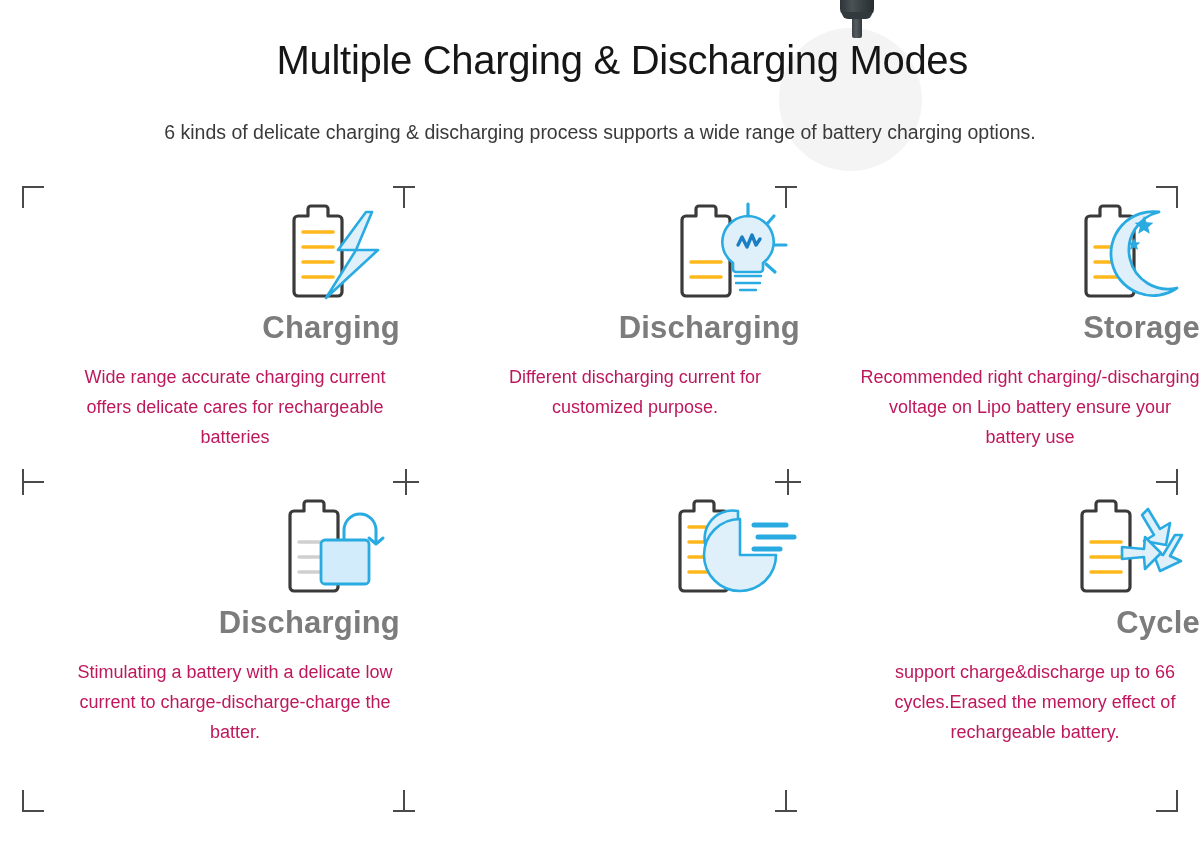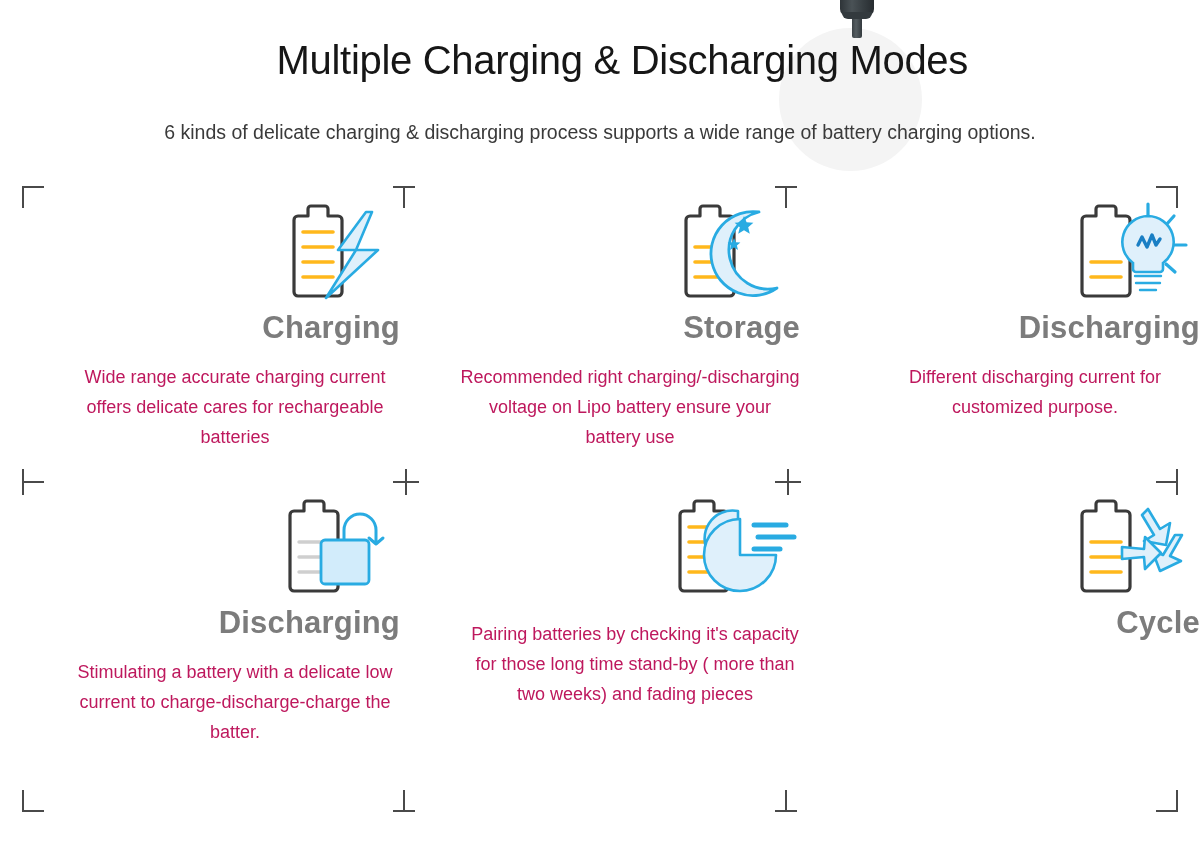--- a/index.html
+++ b/index.html
@@ -151,38 +151,20 @@
             <line x1="33" y1="62" x2="63" y2="62"></line>
             <line x1="33" y1="77" x2="63" y2="77"></line>
           </g>
           <path d="M96 12L68 50h18L56 98l52-48H86l16-38z" fill="#dff0fb" stroke="#29ABE2" stroke-width="2.6" stroke-linejoin="round"></path>
         </svg>
       </div>
       <div class="card-title">Charging</div>
       <div class="card-desc">Wide range accurate charging current offers delicate cares for rechargeable batteries</div>
     </div>
 
-    <div class="cell wide">
-      <div class="icon-box">
-        <svg width="136" height="104" viewBox="0 0 136 104">
-          <path d="M26 16h10V9a3 3 0 013-3h14a3 3 0 013 3v7h10a4 4 0 014 4v72a4 4 0 01-4 4H26a4 4 0 01-4-4V20a4 4 0 014-4z" fill="#fff" stroke="#3a3a3a" stroke-width="3.2" stroke-linejoin="round"></path>
-          <g stroke="#FFB81C" stroke-width="3.6" stroke-linecap="round">
-            <line x1="31" y1="47" x2="61" y2="47"></line>
-            <line x1="31" y1="62" x2="61" y2="62"></line>
-            <line x1="31" y1="77" x2="61" y2="77"></line>
-          </g>
-          <path d="M95 12a42 42 0 1018 76A38 38 0 0195 12z" fill="#dff0fb" stroke="#29ABE2" stroke-width="2.8" stroke-linejoin="round"></path>
-          <path d="M80 16l2.6 6.3 6.8.5-5.2 4.4 1.6 6.6-5.8-3.6-5.8 3.6 1.6-6.6-5.2-4.4 6.8-.5z" fill="#29ABE2"></path>
-          <path d="M70 38l1.8 4.3 4.6.3-3.5 3 1.1 4.5-4-2.5-4 2.5 1.1-4.5-3.5-3 4.6-.3z" fill="#29ABE2"></path>
-        </svg>
-      </div>
-      <div class="card-title">Storage</div>
-      <div class="card-desc">Recommended right charging/-discharging voltage on Lipo battery ensure your battery use</div>
-    </div>
-
     <div class="cell">
       <div class="icon-box">
         <svg width="140" height="104" viewBox="0 0 140 104">
           <path d="M26 16h10V9a3 3 0 013-3h14a3 3 0 013 3v7h10a4 4 0 014 4v72a4 4 0 01-4 4H26a4 4 0 01-4-4V20a4 4 0 014-4z" fill="#fff" stroke="#3a3a3a" stroke-width="3.2" stroke-linejoin="round"></path>
           <g stroke="#FFB81C" stroke-width="3.6" stroke-linecap="round">
             <line x1="31" y1="62" x2="61" y2="62"></line>
             <line x1="31" y1="77" x2="61" y2="77"></line>
           </g>
           <g stroke="#29ABE2" stroke-width="3.2" stroke-linecap="round">
             <line x1="88" y1="4" x2="88" y2="17"></line>
@@ -194,20 +176,38 @@
           <g stroke="#29ABE2" stroke-width="2.4" stroke-linecap="round">
             <line x1="75" y1="76" x2="101" y2="76"></line>
             <line x1="76" y1="83" x2="100" y2="83"></line>
             <path d="M80 90h16"></path>
           </g>
           <path d="M78 45l4-8 5 10 5-12 4 10 4-6" fill="none" stroke="#1a7fc4" stroke-width="3.4" stroke-linecap="round" stroke-linejoin="round"></path>
         </svg>
       </div>
       <div class="card-title">Discharging</div>
       <div class="card-desc">Different discharging current for customized purpose.</div>
+    </div>
+
+    <div class="cell wide">
+      <div class="icon-box">
+        <svg width="136" height="104" viewBox="0 0 136 104">
+          <path d="M26 16h10V9a3 3 0 013-3h14a3 3 0 013 3v7h10a4 4 0 014 4v72a4 4 0 01-4 4H26a4 4 0 01-4-4V20a4 4 0 014-4z" fill="#fff" stroke="#3a3a3a" stroke-width="3.2" stroke-linejoin="round"></path>
+          <g stroke="#FFB81C" stroke-width="3.6" stroke-linecap="round">
+            <line x1="31" y1="47" x2="61" y2="47"></line>
+            <line x1="31" y1="62" x2="61" y2="62"></line>
+            <line x1="31" y1="77" x2="61" y2="77"></line>
+          </g>
+          <path d="M95 12a42 42 0 1018 76A38 38 0 0195 12z" fill="#dff0fb" stroke="#29ABE2" stroke-width="2.8" stroke-linejoin="round"></path>
+          <path d="M80 16l2.6 6.3 6.8.5-5.2 4.4 1.6 6.6-5.8-3.6-5.8 3.6 1.6-6.6-5.2-4.4 6.8-.5z" fill="#29ABE2"></path>
+          <path d="M70 38l1.8 4.3 4.6.3-3.5 3 1.1 4.5-4-2.5-4 2.5 1.1-4.5-3.5-3 4.6-.3z" fill="#29ABE2"></path>
+        </svg>
+      </div>
+      <div class="card-title">Storage</div>
+      <div class="card-desc">Recommended right charging/-discharging voltage on Lipo battery ensure your battery use</div>
     </div>
 
     <div class="cell">
       <div class="icon-box">
         <svg width="134" height="104" viewBox="0 0 134 104">
           <path d="M28 16h10V9a3 3 0 013-3h14a3 3 0 013 3v7h10a4 4 0 014 4v72a4 4 0 01-4 4H28a4 4 0 01-4-4V20a4 4 0 014-4z" fill="#fff" stroke="#3a3a3a" stroke-width="3.2" stroke-linejoin="round"></path>
           <g stroke="#cfcfcf" stroke-width="3.4" stroke-linecap="round">
             <line x1="33" y1="47" x2="63" y2="47"></line>
             <line x1="33" y1="62" x2="63" y2="62"></line>
             <line x1="33" y1="77" x2="63" y2="77"></line>
@@ -232,37 +232,37 @@
           </g>
           <path d="M80 16v44H52a28 28 0 0128-44z" fill="#dff0fb" stroke="#29ABE2" stroke-width="2.6" stroke-linejoin="round"></path>
           <path d="M82 60h36a36 36 0 11-36-36z" fill="#dff0fb" stroke="#29ABE2" stroke-width="2.6" stroke-linejoin="round"></path>
           <g stroke="#29ABE2" stroke-width="5" stroke-linecap="round">
             <line x1="96" y1="30" x2="128" y2="30"></line>
             <line x1="100" y1="42" x2="136" y2="42"></line>
             <line x1="96" y1="54" x2="122" y2="54"></line>
           </g>
         </svg>
       </div>
-      <div class="card-desc">Pairing batteries by checking it's capacity for those long time stand-by  ( more than two weeks) and fading pieces</div>
     </div>
 
     <div class="cell">
       <div class="icon-box">
         <svg width="140" height="104" viewBox="0 0 140 104">
           <path d="M26 16h10V9a3 3 0 013-3h14a3 3 0 013 3v7h10a4 4 0 014 4v72a4 4 0 01-4 4H26a4 4 0 01-4-4V20a4 4 0 014-4z" fill="#fff" stroke="#3a3a3a" stroke-width="3.2" stroke-linejoin="round"></path>
           <g stroke="#FFB81C" stroke-width="3.6" stroke-linecap="round">
             <line x1="31" y1="47" x2="61" y2="47"></line>
             <line x1="31" y1="62" x2="61" y2="62"></line>
             <line x1="31" y1="77" x2="61" y2="77"></line>
           </g>
 
           <path d="M88 14l12 20 10-6-4 22-22-4 10-6-12-20z" fill="#dff0fb" stroke="#29ABE2" stroke-width="2.6" stroke-linejoin="round"></path>
 
           <path d="M122 40l-12 21 11 5-21 10-8-21 11 5 12-20z" fill="#dff0fb" stroke="#29ABE2" stroke-width="2.6" stroke-linejoin="round"></path>
 
           <path d="M62 52l22 2 1-12 16 16-16 16-1-12-22 2z" fill="#dff0fb" stroke="#29ABE2" stroke-width="2.6" stroke-linejoin="round"></path>
         </svg>
       </div>
       <div class="card-title">Cycle</div>
+      <div class="card-desc">support charge&amp;discharge  up to 66 cycles.Erased the memory effect of rechargeable battery.</div>
     </div>
 
   </div>
 </div>
 
 </body></html>

